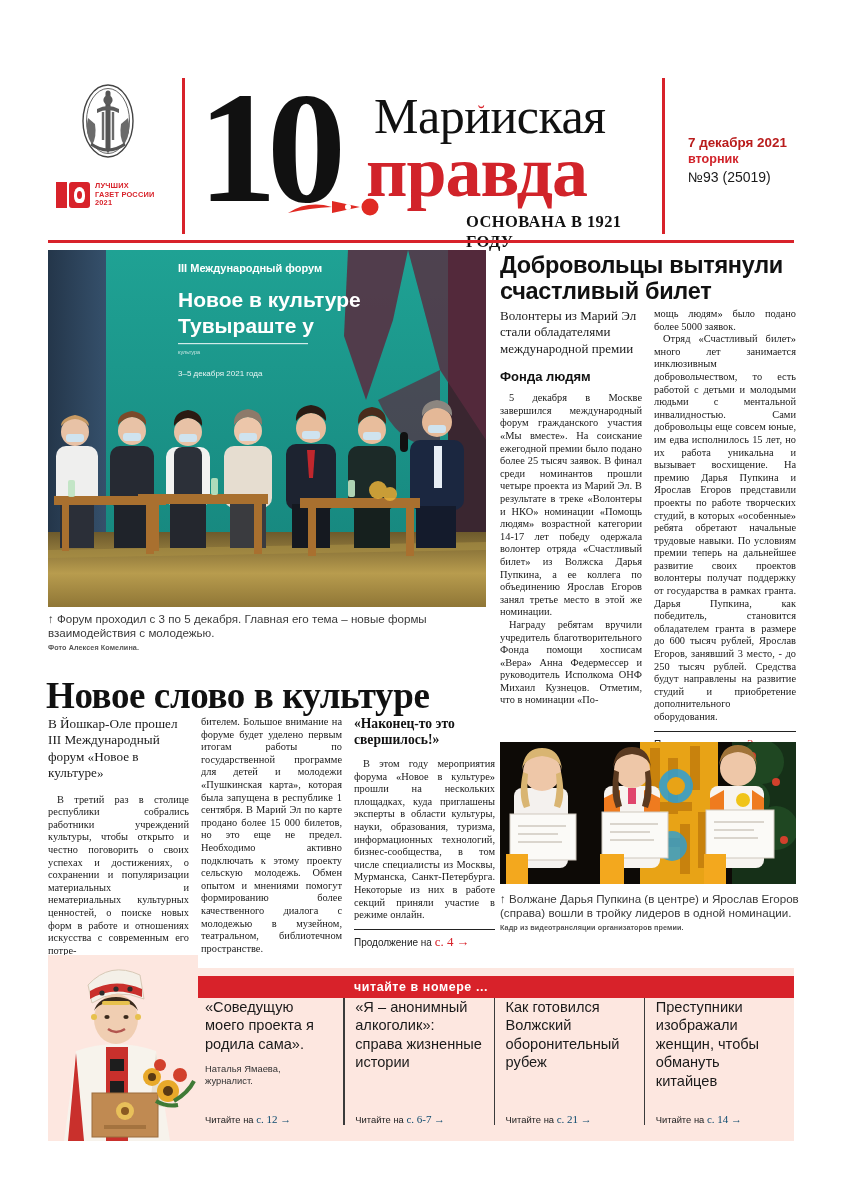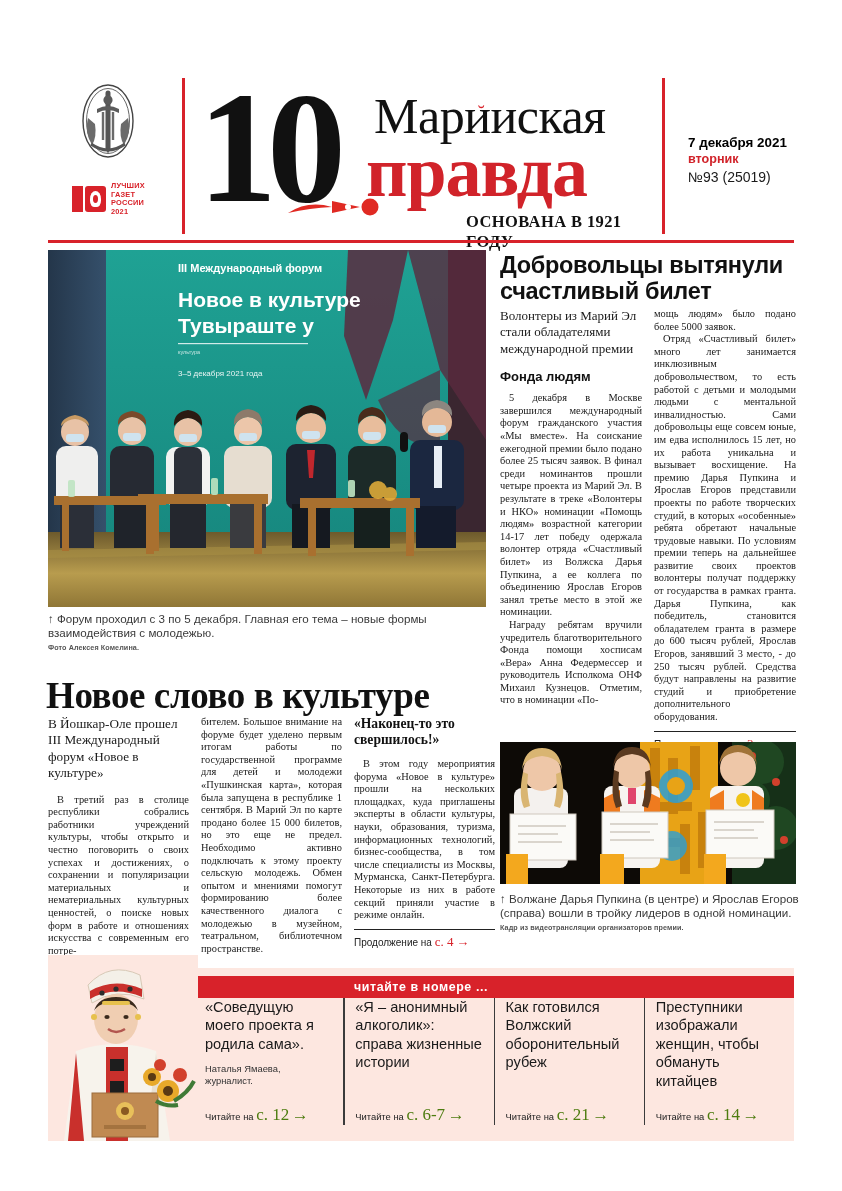--- a/index.html
+++ b/index.html
@@ -9,42 +9,42 @@
     font-family:"Liberation Sans", sans-serif;
     color:#1a1a1a;
     -webkit-font-smoothing:antialiased;
   }
   .page{position:relative;width:842px;height:1191px;overflow:hidden;background:#fff;}
 
   
   .masthead{position:absolute;left:48px;top:78px;width:746px;height:160px;}
   .mh-left{position:absolute;left:0;top:4px;width:120px;}
   .emblem{width:58px;height:78px;margin:0 auto;display:block;}
-  .award-badge{position:absolute;left:24px;top:100px;display:flex;align-items:center;gap:5px;}
+  .award-badge{position:absolute;left:8px;top:100px;display:flex;align-items:center;gap:5px;}
   .award-mark{position:relative;width:34px;height:26px;flex:none;}
   .award-mark .a1{position:absolute;left:0;top:0;width:11px;height:26px;background:#d8222a;}
   .award-mark .a2{position:absolute;left:13px;top:0;width:21px;height:26px;background:#d8222a;border-radius:3px;}
   .award-mark .a3{position:absolute;left:18px;top:5px;width:11px;height:16px;background:#fff;border-radius:50% 50% 40% 40%;}
   .award-mark .a4{position:absolute;left:21px;top:9px;width:5px;height:8px;background:#d8222a;border-radius:50%;}
   .award-text{font-size:7.4px;line-height:8.6px;font-weight:bold;color:#d8222a;letter-spacing:.2px;}
   .award-text .yr{color:#d8222a;}
 
   .rule-v{position:absolute;width:3px;background:#d8222a;}
 
   .mh-center{position:absolute;left:150px;top:0px;width:450px;height:158px;}
   .hundred{position:absolute;left:0;top:-6px;font-family:"Liberation Serif", serif;font-weight:bold;font-size:158px;line-height:152px;letter-spacing:-10px;color:#111;}
   .pen{position:absolute;left:88px;top:116px;width:112px;height:26px;}
   .title1{position:absolute;left:176px;top:12px;font-family:"Liberation Serif", serif;font-size:50px;line-height:52px;color:#111;letter-spacing:-0.5px;}
   .title1 .brev{position:relative;}
   .breve{position:absolute;left:-0.60em;top:-.06em;font-size:.42em;color:#d8222a;}
   .title2{position:absolute;left:168px;top:58px;font-family:"Liberation Serif", serif;font-weight:bold;font-size:72px;line-height:72px;color:#d1232a;letter-spacing:-1px;}
   .founded{position:absolute;left:268px;top:134px;font-family:"Liberation Serif", serif;font-weight:bold;font-size:16.5px;letter-spacing:.4px;color:#111;}
 
   .mh-right{position:absolute;left:640px;top:56px;width:150px;}
-  .date-line{font-size:13.4px;font-weight:bold;color:#000000;line-height:17px;}
+  .date-line{font-size:13.4px;font-weight:bold;color:#b91c1c;line-height:17px;}
   .weekday{font-size:12.6px;font-weight:bold;color:#d1232a;line-height:16px;}
   .issue{font-size:14px;color:#1a1a1a;line-height:19px;margin-top:1px;}
 
   .hr-red{position:absolute;background:#d8222a;}
 
   
   .photo1{position:absolute;left:48px;top:250px;width:438px;height:357px;overflow:hidden;background:#17313f;}
   .cap{font-size:11.6px;line-height:14.4px;color:#3a3a3a;}
   .cap-credit{font-size:7.2px;font-weight:bold;color:#555;line-height:9px;margin-top:2px;letter-spacing:.1px;}
 
@@ -72,21 +72,21 @@
   
   .band{position:absolute;left:48px;top:968px;width:746px;height:173px;background:#fde7e0;}
   .band-bar{position:absolute;left:48px;top:968px;width:746px;height:22px;background:#d8222a;margin-top:8px;}
   .band-bar-label{position:absolute;left:0;top:0;width:746px;text-align:center;color:#fff;font-size:12.4px;font-weight:bold;line-height:22px;letter-spacing:.6px;}
   .band-items{position:absolute;left:193px;top:990px;width:601px;height:151px;display:flex;}
   .bi{flex:1;padding:8px 10px 0 12px;position:relative;}
   .bi + .bi::before{content:"";position:absolute;left:0;top:8px;bottom:16px;width:1.6px;background:#3b3b3b;}
   .bi h3{margin:0;font-family:"Liberation Sans", sans-serif;font-weight:normal;font-size:14.6px;line-height:18.4px;color:#1a1a1a;}
   .bi .who{margin-top:10px;font-size:9.4px;line-height:12px;color:#333;}
   .bi .read{position:absolute;left:12px;bottom:16px;font-size:9.4px;color:#222;}
-  .bi .read .pg{color:#4d7c0f;font-size:17px;font-family:"Liberation Serif",serif;}
+  .bi .read .pg{color:#0c4a6e;font-size:11px;font-family:"Liberation Serif",serif;}
   .bandphoto{position:absolute;left:48px;top:955px;width:150px;height:186px;overflow:hidden;}
 </style>
 </head>
 <body>
 
 <div class="page">
 
   <div class="masthead">
 
     <div class="mh-left">

